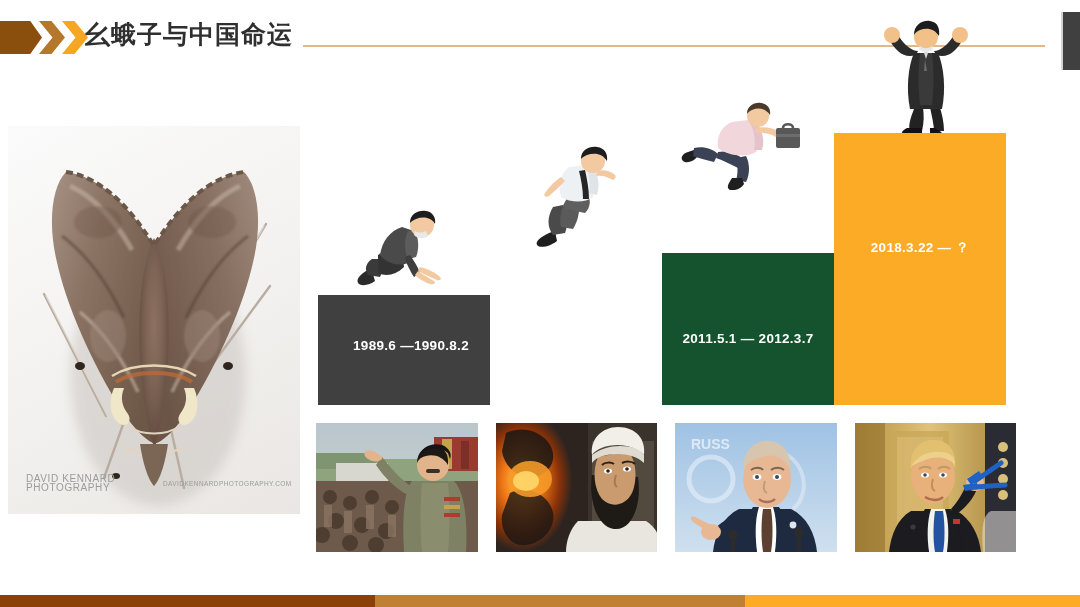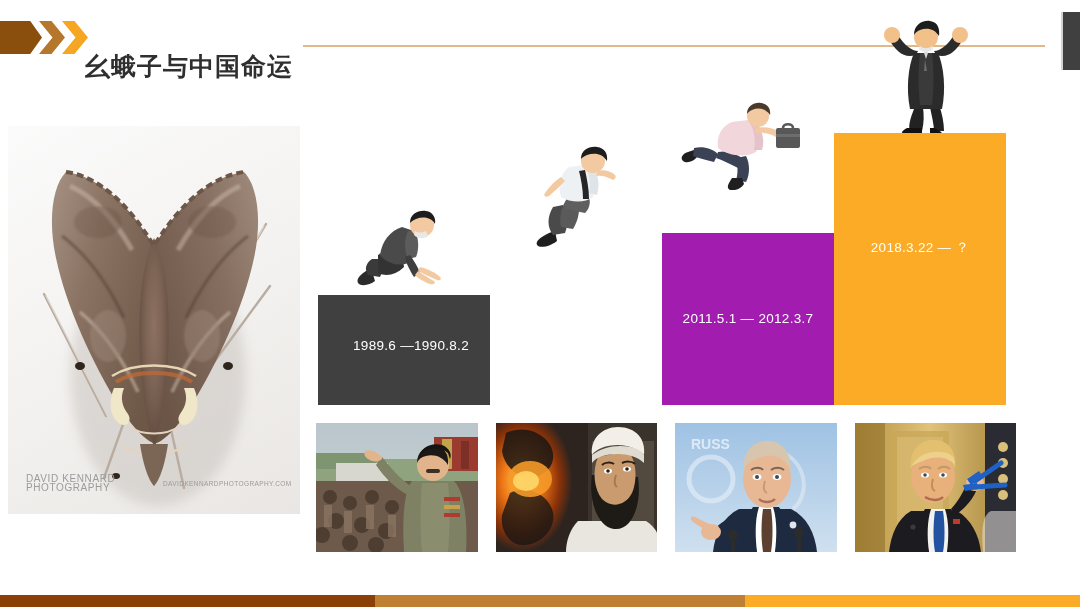--- a/index.html
+++ b/index.html
@@ -48,21 +48,20 @@
 
   #title-text {
     position: absolute;
     left: 85px;
     top: 18px;
     font-size: 25px;
     font-weight: bold;
     color: #2f2f2f;
     letter-spacing: 1px;
     white-space: nowrap;
-    margin-top: 32px;
   }
   #title-rule {
     position: absolute;
     left: 303px;
     top: 45px;
     width: 742px;
     height: 2px;
     background: #e0b98a;
   }
   #corner-tab {
@@ -125,27 +124,27 @@
     width: 172px;
     box-sizing: border-box;
   }
   .bar-label {
     position: absolute;
     left: 0;
     width: 100%;
     text-align: center;
     color: #ffffff;
     font-size: 13.5px;
-    font-weight: normal;
+    font-weight: bold;
     letter-spacing: 0.3px;
     white-space: nowrap;
   }
   #bar-1 { left: 0px;   height: 110px; background: #404040; }
   #bar-2 { left: 172px; height: 155px; background: #8f4206; }
-  #bar-3 { left: 344px; height: 172px; background: #a21caf; }
+  #bar-3 { left: 344px; height: 152px; background: #14532d; }
   #bar-4 { left: 516px; height: 272px; background: #fbab25; }
   #bar-1 .bar-label { top: 43px; padding-left: 7px; }
   #bar-2 .bar-label { top: 65px; }
   #bar-3 .bar-label { top: 78px; }
   #bar-4 .bar-label { top: 106px; }
 
   .figure {
     position: absolute;
     pointer-events: none;
   }

